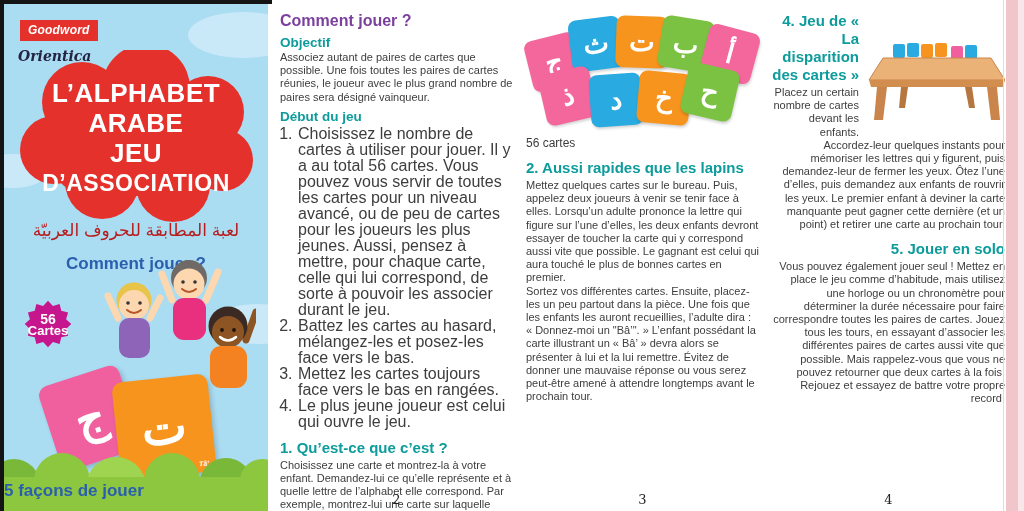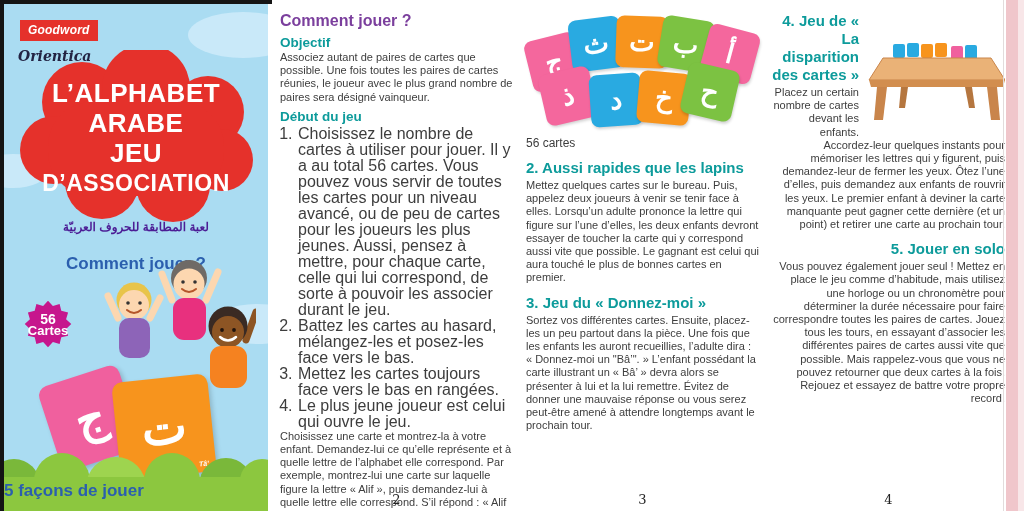--- a/index.html
+++ b/index.html
@@ -25,21 +25,21 @@
   .orientica { position:absolute; left:14px; top:44px; font-family:"DejaVu Serif", serif;
                font-style:italic; font-weight:bold; font-size:14px; color:#232343; }
 
   .cloud-wrap { position:absolute; left:14px; top:46px; width:236px; height:176px; }
   .cloud-wrap svg { position:absolute; left:0; top:0; }
   .cover-title { position:absolute; left:0; top:28px; width:100%; text-align:center;
                  color:#ffffff; font-weight:bold; line-height:30px; font-size:26px; letter-spacing:.5px; }
   .cover-title .t4 { font-size:23px; }
 
   .arabic-sub { position:absolute; left:0; top:216px; width:100%; text-align:center; direction:rtl;
-                color:#4c1d95; font-size:12px; font-weight:bold; }
+                color:#b91c1c; font-size:17px; font-weight:normal; }
   .cover-how { position:absolute; left:0; top:250px; width:100%; text-align:center;
                color:#2b5fae; font-size:17px; font-weight:bold; }
 
   .badge { position:absolute; left:20px; top:296px; width:48px; height:48px; }
   .badge svg { position:absolute; left:0; top:0; }
   .badge-text { position:absolute; left:0; top:0; width:100%; height:100%; display:flex; flex-direction:column;
                 align-items:center; justify-content:center; color:#fff; font-weight:bold; }
   .badge-count { font-size:14px; line-height:14px; }
   .badge-label { font-size:13px; line-height:10px; }
 
@@ -199,20 +199,21 @@
     <div class="h-main">Comment jouer ?</div>
     <div class="h-sub">Objectif</div>
     <p>Associez autant de paires de cartes que possible. Une fois toutes les paires de cartes réunies, le joueur avec le plus grand nombre de paires sera désigné vainqueur.</p>
     <div class="h-sub">Début du jeu</div>
     <ol>
       <li>Choisissez le nombre de cartes à utiliser pour jouer. Il y a au total 56 cartes. Vous pouvez vous servir de toutes les cartes pour un niveau avancé, ou de peu de cartes pour les joueurs les plus jeunes. Aussi, pensez à mettre, pour chaque carte, celle qui lui correspond, de sorte à pouvoir les associer durant le jeu.</li>
       <li>Battez les cartes au hasard, mélangez-les et posez-les face vers le bas.</li>
       <li>Mettez les cartes toujours face vers le bas en rangées.</li>
       <li>Le plus jeune joueur est celui qui ouvre le jeu.</li>
     </ol>
+    <div class="h-game">1. Qu’est-ce que c’est ?</div>
     <p>Choisissez une carte et montrez-la à votre enfant. Demandez-lui ce qu’elle représente et à quelle lettre de l’alphabet elle correspond. Par exemple, montrez-lui une carte sur laquelle figure la lettre « Alif », puis demandez-lui à quelle lettre elle correspond. S’il répond : « Alif », félicitez-le donc en disant : « Bien » et choisissez-en une autre.</p>
   </div>
   <div class="pagenum pn-2">2</div>
 
   <div class="col col-3">
     <div class="fan">
       <div class="fcard" style="background-color: rgb(244, 103, 157);">
           <span>ج</span>
         </div>
       <div class="fcard" style="background-color: rgb(41, 170, 225);">
@@ -236,21 +237,20 @@
       <div class="fcard" style="background-color: rgb(247, 148, 29);">
           <span>خ</span>
         </div>
       <div class="fcard" style="background-color: rgb(124, 194, 66);">
           <span>ح</span>
         </div>
     </div>
     <div class="fan-caption">56 cartes</div>
     <div class="h-game">2. Aussi rapides que les lapins</div>
     <p>Mettez quelques cartes sur le bureau. Puis, appelez deux joueurs à venir se tenir face à elles. Lorsqu’un adulte prononce la lettre qui figure sur l’une d’elles, les deux enfants devront essayer de toucher la carte qui y correspond aussi vite que possible. Le gagnant est celui qui aura touché le plus de bonnes cartes en premier.</p>
-    <div class="h-game">3. Jeu du « Donnez-moi »</div>
     <p>Sortez vos différentes cartes. Ensuite, placez-les un peu partout dans la pièce. Une fois que les enfants les auront recueillies, l’adulte dira : « Donnez-moi un "Bâ’". » L’enfant possédant la carte illustrant un « Bâ’ » devra alors se présenter à lui et la lui remettre. Évitez de donner une mauvaise réponse ou vous serez peut-être amené à attendre longtemps avant le prochain tour.</p>
   </div>
   <div class="pagenum pn-3">3</div>
 
   <div class="col col-4">
     <svg class="table-float" viewBox="0 0 140 86">
 
       <g>
         <rect x="28" y="8" width="12" height="14" rx="2" fill="#29aae1"></rect>
         <rect x="42" y="7" width="12" height="14" rx="2" fill="#29aae1"></rect>

